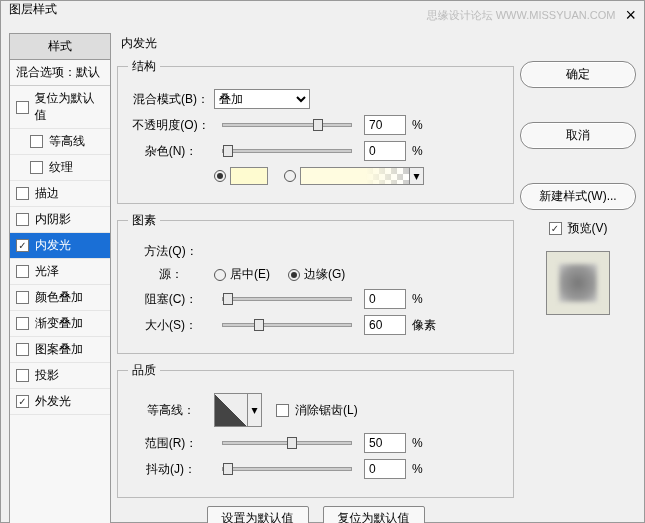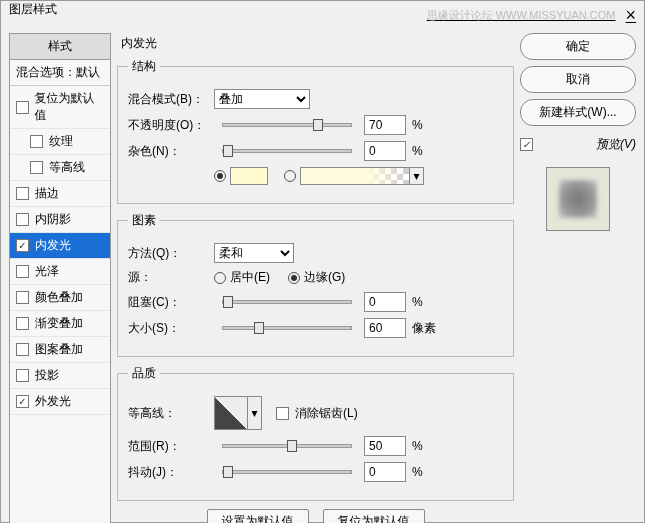--- a/index.html
+++ b/index.html
@@ -1,54 +1,54 @@
 <!DOCTYPE html>
 <html><head>
 <meta charset="utf-8">
 <style>
   * { box-sizing: border-box; font-family: "Microsoft YaHei", SimSun, sans-serif; font-size: 12px; }
   body { margin: 0; background: #fff; }
   .dialog { width: 645px; height: 523px; background: #f0f0f0; border: 1px solid #999; position: relative; }
   .titlebar { height: 28px; display: flex; padding: 0 8px; justify-content: space-between; }
   .titlebar .title { font-weight: normal; }
   .watermark { color: #bbb; font-size: 11px; }
-  .title-right { display: flex; align-items: center; gap: 10px; text-decoration: underline; }
+  .title-right { display: flex; align-items: center; gap: 10px; }
   .close-x { font-size: 18px; cursor: pointer; }
   .body { display: flex; padding: 4px 8px 8px 8px; gap: 6px; }
   .left-panel { width: 102px; border: 1px solid #999; background: #f7f7f7; }
   .left-header { background: #ddd; border-bottom: 1px solid #999; padding: 4px 6px; text-align: center; }
   .left-sub { border-bottom: 1px solid #ccc; padding: 4px 6px; }
   .style-item { display: flex; align-items: center; padding: 4px 6px; border-bottom: 1px solid #e5e5e5; cursor: pointer; }
   .style-item.indent { padding-left: 20px; }
   .style-item.selected { background: #1a6fd6; color: #fff; }
   .chk { width: 13px; height: 13px; border: 1px solid #777; background: #fff; display: inline-flex; align-items: center; justify-content: center; margin-right: 6px; font-size: 10px; line-height: 1; }
   .chk.checked::after { content: "✓"; color: #333; }
   .style-item.selected .chk.checked::after { color: #333; }
   .center-panel { flex: 1; }
   .center-title { padding: 2px 4px 6px 4px; }
   fieldset { border: 1px solid #bbb; margin: 0 0 8px 0; padding: 8px 10px 12px 10px; }
   legend { padding: 0 4px; }
   .row { display: flex; align-items: center; margin: 6px 0; }
-  .row-label { width: 86px; text-align: left; }
+  .row-label { width: 86px; text-align: center; }
   select { height: 20px; border: 1px solid #888; background: #fff; }
   .slider { flex: 0 0 130px; height: 4px; background: #ccc; border: 1px solid #999; position: relative; margin: 0 8px; }
   .slider .thumb { position: absolute; top: -5px; width: 10px; height: 12px; background: #e8e8e8; border: 1px solid #555; }
   .num-input { width: 42px; height: 20px; border: 1px solid #888; text-align: left; padding: 0 4px; background: #fff; margin: 0 4px; }
   .unit { margin-left: 2px; }
   .radio { width: 12px; height: 12px; border: 1px solid #555; border-radius: 50%; display: inline-flex; align-items: center; justify-content: center; margin-right: 4px; }
   .radio.checked::after { content: ""; width: 6px; height: 6px; background: #333; border-radius: 50%; }
   .swatch { width: 38px; height: 18px; border: 1px solid #888; display: inline-block; vertical-align: middle; }
   .grad-swatch { width: 110px; height: 18px; border: 1px solid #888; display: inline-block; vertical-align: middle; background: linear-gradient(to right, #fffce0, #fffce0 60%, rgba(255,255,255,0) 100%), repeating-conic-gradient(#ccc 0 25%, #fff 0 50%) 0 0/12px 12px; }
   .dropdown-caret { display:inline-block; width:14px; height:18px; border:1px solid #888; border-left:none; text-align:center; line-height:16px; vertical-align:middle; background:#eee;}
   .contour { width: 34px; height: 34px; border: 1px solid #888; background: linear-gradient(to top right, #444 0 50%, #eee 50% 100%); display:inline-block; vertical-align:middle;}
   .btn-row { display: flex; gap: 14px; justify-content: center; margin-top: 6px; }
   .btn { border: 1px solid #888; background: #f8f8f8; padding: 3px 14px; cursor: pointer; border-radius: 2px; }
   .right-panel { width: 116px; display: flex; flex-direction: column; gap: 6px; align-items: stretch; }
-  .right-btn { border: 1px solid #888; background: #f8f8f8; padding: 4px 0; text-align: center; cursor: pointer; border-radius: 13px; box-shadow: 0 0 0 1px #fff inset; }
-  .preview-chk-row { display: flex; align-items: center; justify-content: space-between; margin-top: 4px; font-style: italic; }
+  .right-btn { border: 1px solid #888; background: #f8f8f8; padding: 4px 0; text-align: center; cursor: pointer; border-radius: 13px; box-shadow: 0 0 0 1px #fff inset; margin-top: 28px; }
+  .preview-chk-row { display: flex; align-items: center; justify-content: center; margin-top: 4px; }
   .preview-box { width: 64px; height: 64px; border: 1px solid #888; background: #e5e5d8; margin: 8px auto 0 auto; display:flex; align-items:center; justify-content:center;}
   .preview-inner { width: 38px; height: 38px; background: radial-gradient(circle, #777 0%, #999 60%, #ccc 100%); filter: blur(2px);}
 </style>
 </head>
 <body>
 
 <div class="dialog">
   <div class="titlebar">
     <span class="title">图层样式</span>
     <div class="title-right">
@@ -60,25 +60,25 @@
     <div class="left-panel">
       <div class="left-header">样式</div>
       <div class="left-sub">混合选项：默认</div>
       <div id="style-items">
           <div class="style-item">
             <span class="chk"></span>
             <span>复位为默认值</span>
           </div>
           <div class="style-item indent">
             <span class="chk"></span>
+            <span>等高线</span>
+          </div>
+          <div class="style-item indent">
+            <span class="chk"></span>
             <span>纹理</span>
-          </div>
-          <div class="style-item indent">
-            <span class="chk"></span>
-            <span>等高线</span>
           </div>
           <div class="style-item">
             <span class="chk"></span>
             <span>描边</span>
           </div>
           <div class="style-item">
             <span class="chk"></span>
             <span>内阴影</span>
           </div>
           <div class="style-item selected">
@@ -145,21 +145,20 @@
           <span class="radio"></span>
           <span class="grad-swatch"></span>
             <span class="dropdown-caret">▾</span>
         </div>
       </fieldset>
 
       <fieldset>
         <legend>图素</legend>
         <div class="row">
           <span class="row-label">方法(Q)：</span>
-          <select style="width:80px;"><option>柔和</option></select>
         </div>
         <div class="row">
           <span class="row-label">源：</span>
           <span class="radio"></span>
           <span>居中(E)</span>
           <span style="width:18px;"></span>
           <span class="radio checked"></span>
           <span>边缘(G)</span>
         </div>
         <div class="row">

